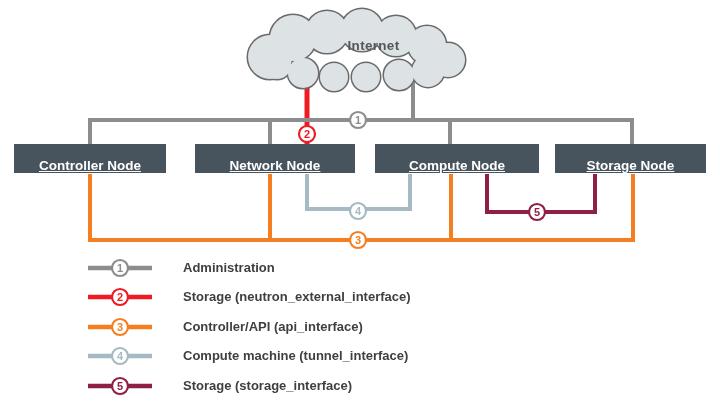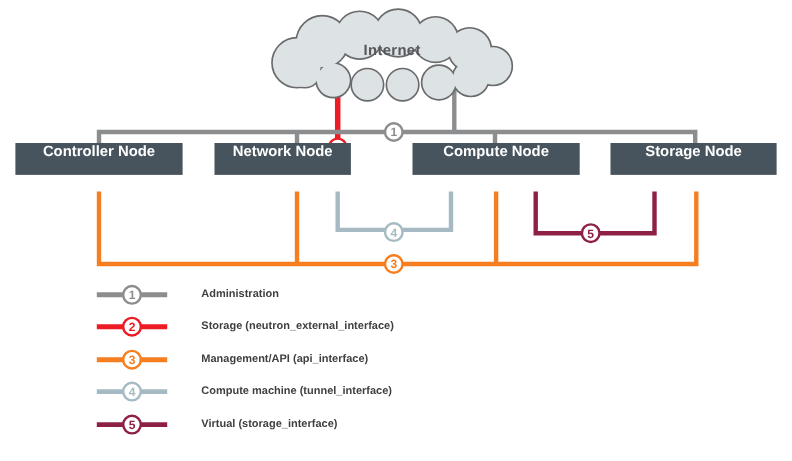--- a/index.html
+++ b/index.html
@@ -14,50 +14,50 @@
   .line-admin{stroke:var(--administration);stroke-width:4;}
   .line-public{stroke:var(--public);stroke-width:5;}
   .line-mgmt{stroke:var(--management);stroke-width:4;}
   .line-vm{stroke:var(--virtual_machine);stroke-width:4;}
   .line-stor{stroke:var(--storage);stroke-width:4;}
 
   
   .cloud-stroke{fill:var(--cloud_fill);stroke:var(--cloud_stroke);stroke-width:3;}
   .cloud-fill{fill:var(--cloud_fill);stroke:none;}
   .cloud-label{
-    position:absolute;left:244px;top:38px;width:225px;text-align:center;
+    position:absolute;left:261px;top:38px;width:225px;text-align:center;
     font-weight:bold;font-size:13.5px;color:var(--cloud_text);letter-spacing:.3px;
   }
 
   
   .badge-c{fill:#fff;stroke-width:2.2;}
   .badge-n{font-family:"Liberation Sans",sans-serif;font-size:11px;font-weight:bold;text-anchor:middle;}
   .c-admin{stroke:var(--administration);} .t-admin{fill:var(--administration);}
   .c-public{stroke:var(--public);}       .t-public{fill:var(--public);}
   .c-mgmt{stroke:var(--management);}     .t-mgmt{fill:var(--management);}
   .c-vm{stroke:var(--virtual_machine);}  .t-vm{fill:var(--virtual_machine);}
   .c-stor{stroke:var(--storage);}        .t-stor{fill:var(--storage);}
 
   
   .node{
-    position:absolute;top:130px;height:29px;background:var(--node_fill);
-    color:var(--node_text);display:flex;align-items:flex-start;justify-content:center;
-    font-weight:bold;font-size:13.5px;
+    position:absolute;top:144px;height:29px;background:var(--node_fill);
+    color:var(--node_text);display:flex;align-items:flex-end;justify-content:center;
+    font-weight:bold;font-size:13.5px;text-decoration:underline;
   }
   .node-controller{left:14px;width:152px;}
-  .node-network{left:195px;width:124px;}
-  .node-compute{left:375px;width:152px;}
+  .node-network{left:195px;width:160px;}
+  .node-compute{left:375px;width:164px;}
   .node-storage{left:555px;width:151px;}
 
   
   .legend{position:absolute;left:87px;top:258px;display:flex;flex-direction:column;gap:9.4px;}
   .legend-row{display:flex;align-items:center;height:20px;}
   .legend-row svg{display:block;}
   .legend-label{
-    margin-left:30px;font-weight:bold;font-size:10px;color:var(--legend_text);
+    margin-left:30px;font-weight:bold;font-size:13px;color:var(--legend_text);
     white-space:nowrap;line-height:20px;
   }
 </style>
 </head>
 <body>
 
 <div class="stage">
 
   <svg class="diagram" width="720" height="419" viewBox="0 0 720 419">
     <defs>
@@ -145,35 +145,35 @@
       </svg>
       <span class="legend-label">Storage (neutron_external_interface)</span>
     </div>
 
     <div class="legend-row">
       <svg width="66" height="20">
         <line class="line-mgmt" x1="1" y1="10" x2="65" y2="10" style="stroke-width:4.5"></line>
         <circle class="badge-c c-mgmt" cx="33" cy="10" r="8"></circle>
         <text class="badge-n t-mgmt" x="33" y="14">3</text>
       </svg>
-      <span class="legend-label">Management/API (api_interface)</span>
+      <span class="legend-label">Controller/API (api_interface)</span>
     </div>
 
     <div class="legend-row">
       <svg width="66" height="20">
         <line class="line-vm" x1="1" y1="10" x2="65" y2="10" style="stroke-width:4.5"></line>
         <circle class="badge-c c-vm" cx="33" cy="10" r="8"></circle>
         <text class="badge-n t-vm" x="33" y="14">4</text>
       </svg>
       <span class="legend-label">Compute machine (tunnel_interface)</span>
     </div>
 
     <div class="legend-row">
       <svg width="66" height="20">
         <line class="line-stor" x1="1" y1="10" x2="65" y2="10" style="stroke-width:4.5"></line>
         <circle class="badge-c c-stor" cx="33" cy="10" r="8"></circle>
         <text class="badge-n t-stor" x="33" y="14">5</text>
       </svg>
-      <span class="legend-label">Virtual (storage_interface)</span>
+      <span class="legend-label">Storage (storage_interface)</span>
     </div>
 
   </div>
 </div>
 
 </body></html>

